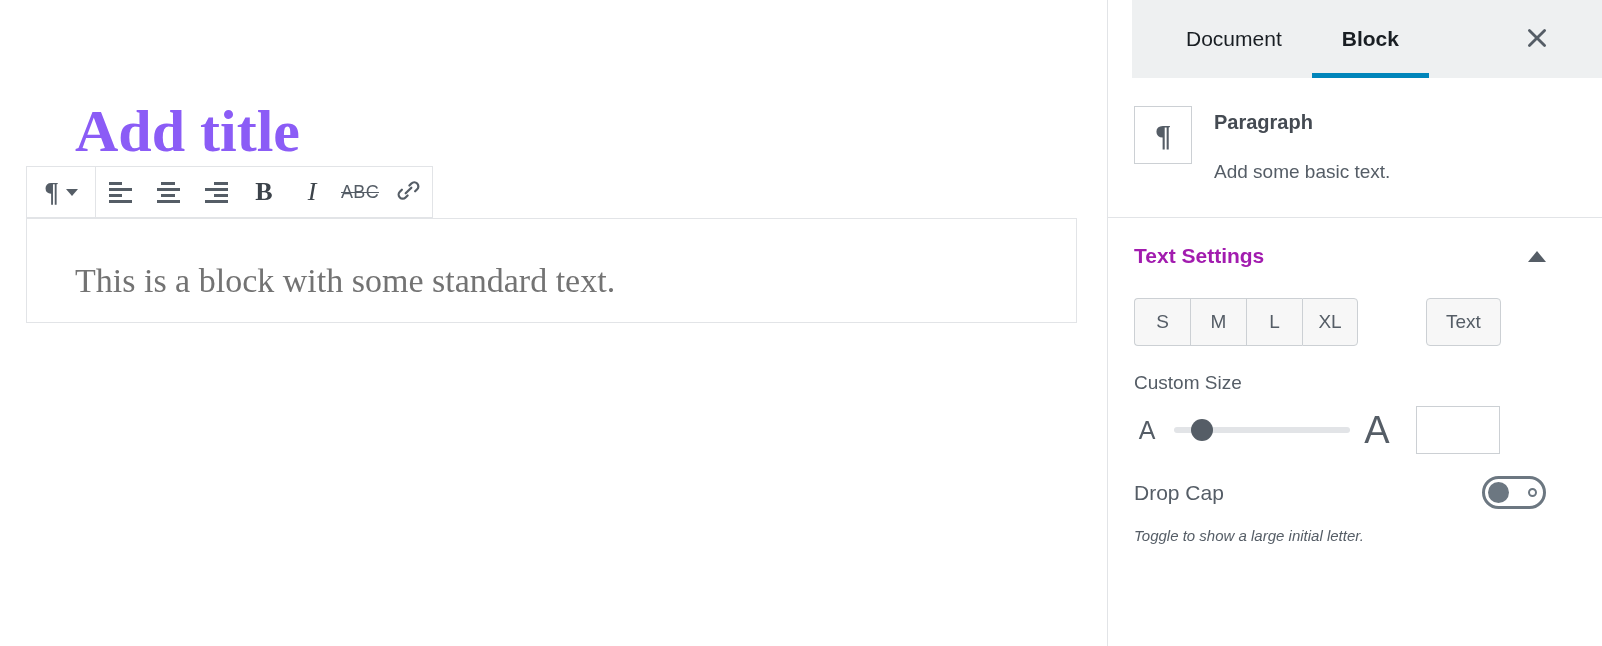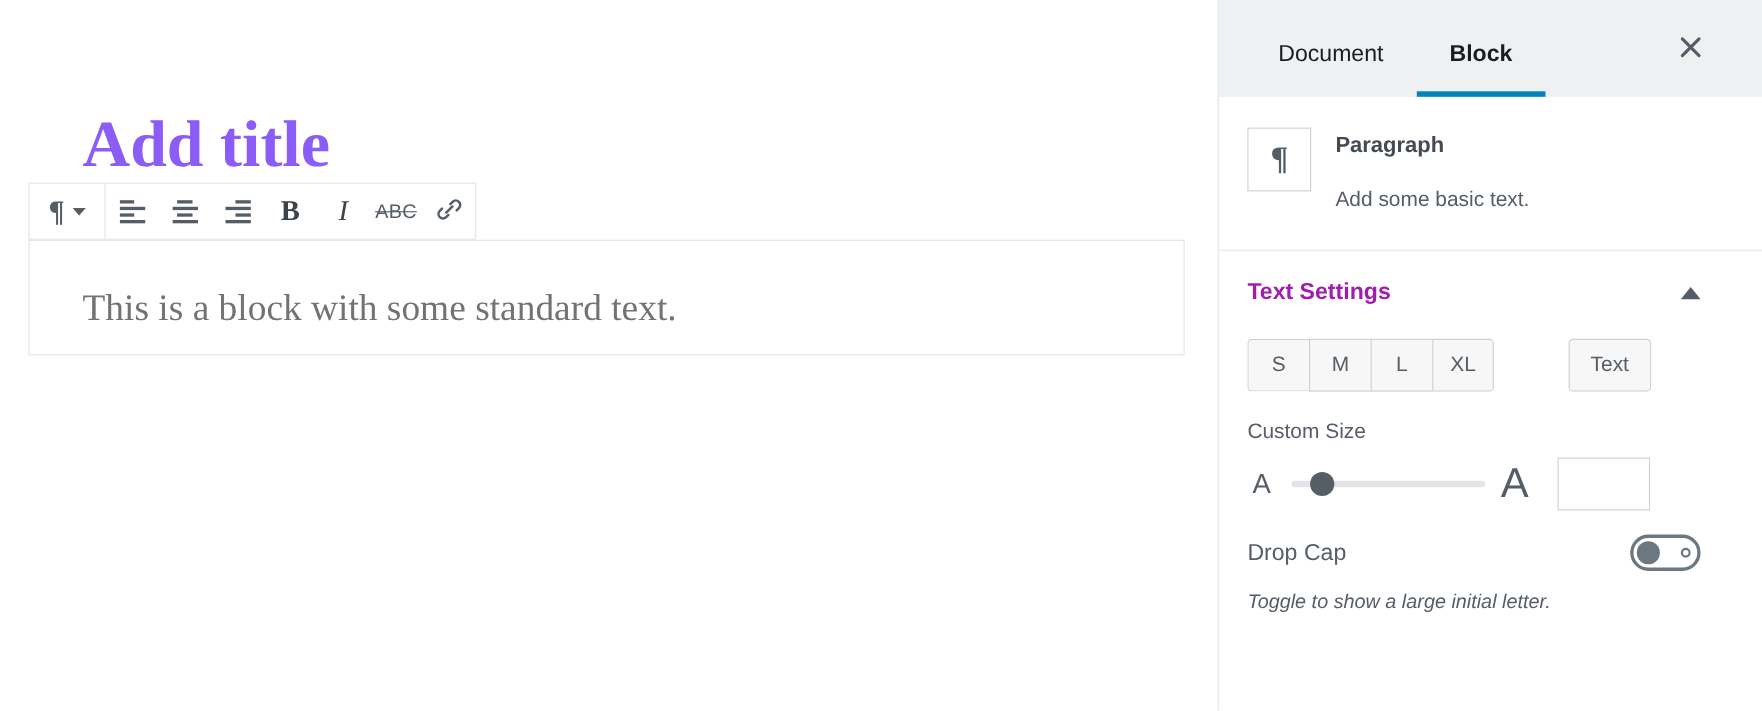--- a/index.html
+++ b/index.html
@@ -167,25 +167,26 @@
     width: 495px;
     flex: 0 0 495px;
     height: 646px;
     background: #ffffff;
     border-left: 1px solid #e2e4e7;
     box-sizing: border-box;
   }
 
   .sb-header {
     position: relative;
-    height: 88px;
+    height: 78px;
     background: #eef0f1;
     display: flex;
-    align-items: flex-end;
-    box-sizing: border-box;
+    align-items: flex-start;
+    box-sizing: border-box;
+    margin-left: 24px;
   }
   .sb-tabs {
     display: flex;
     align-items: stretch;
     height: 78px;
     padding-left: 24px;
   }
   .sb-tab {
     position: relative;
     display: flex;
@@ -437,21 +438,21 @@
     position: absolute;
     right: 6px;
     top: 9px;
     width: 9px;
     height: 9px;
     border: 2px solid #6c7781;
     border-radius: 50%;
     box-sizing: border-box;
   }
   .dropcap-help {
-    font-size: 18px;
+    font-size: 15px;
     font-style: italic;
     color: #555d66;
     margin-top: 16px;
     line-height: 1.4;
   }
 </style>
 </head>
 <body>
 
 <div id="app">

